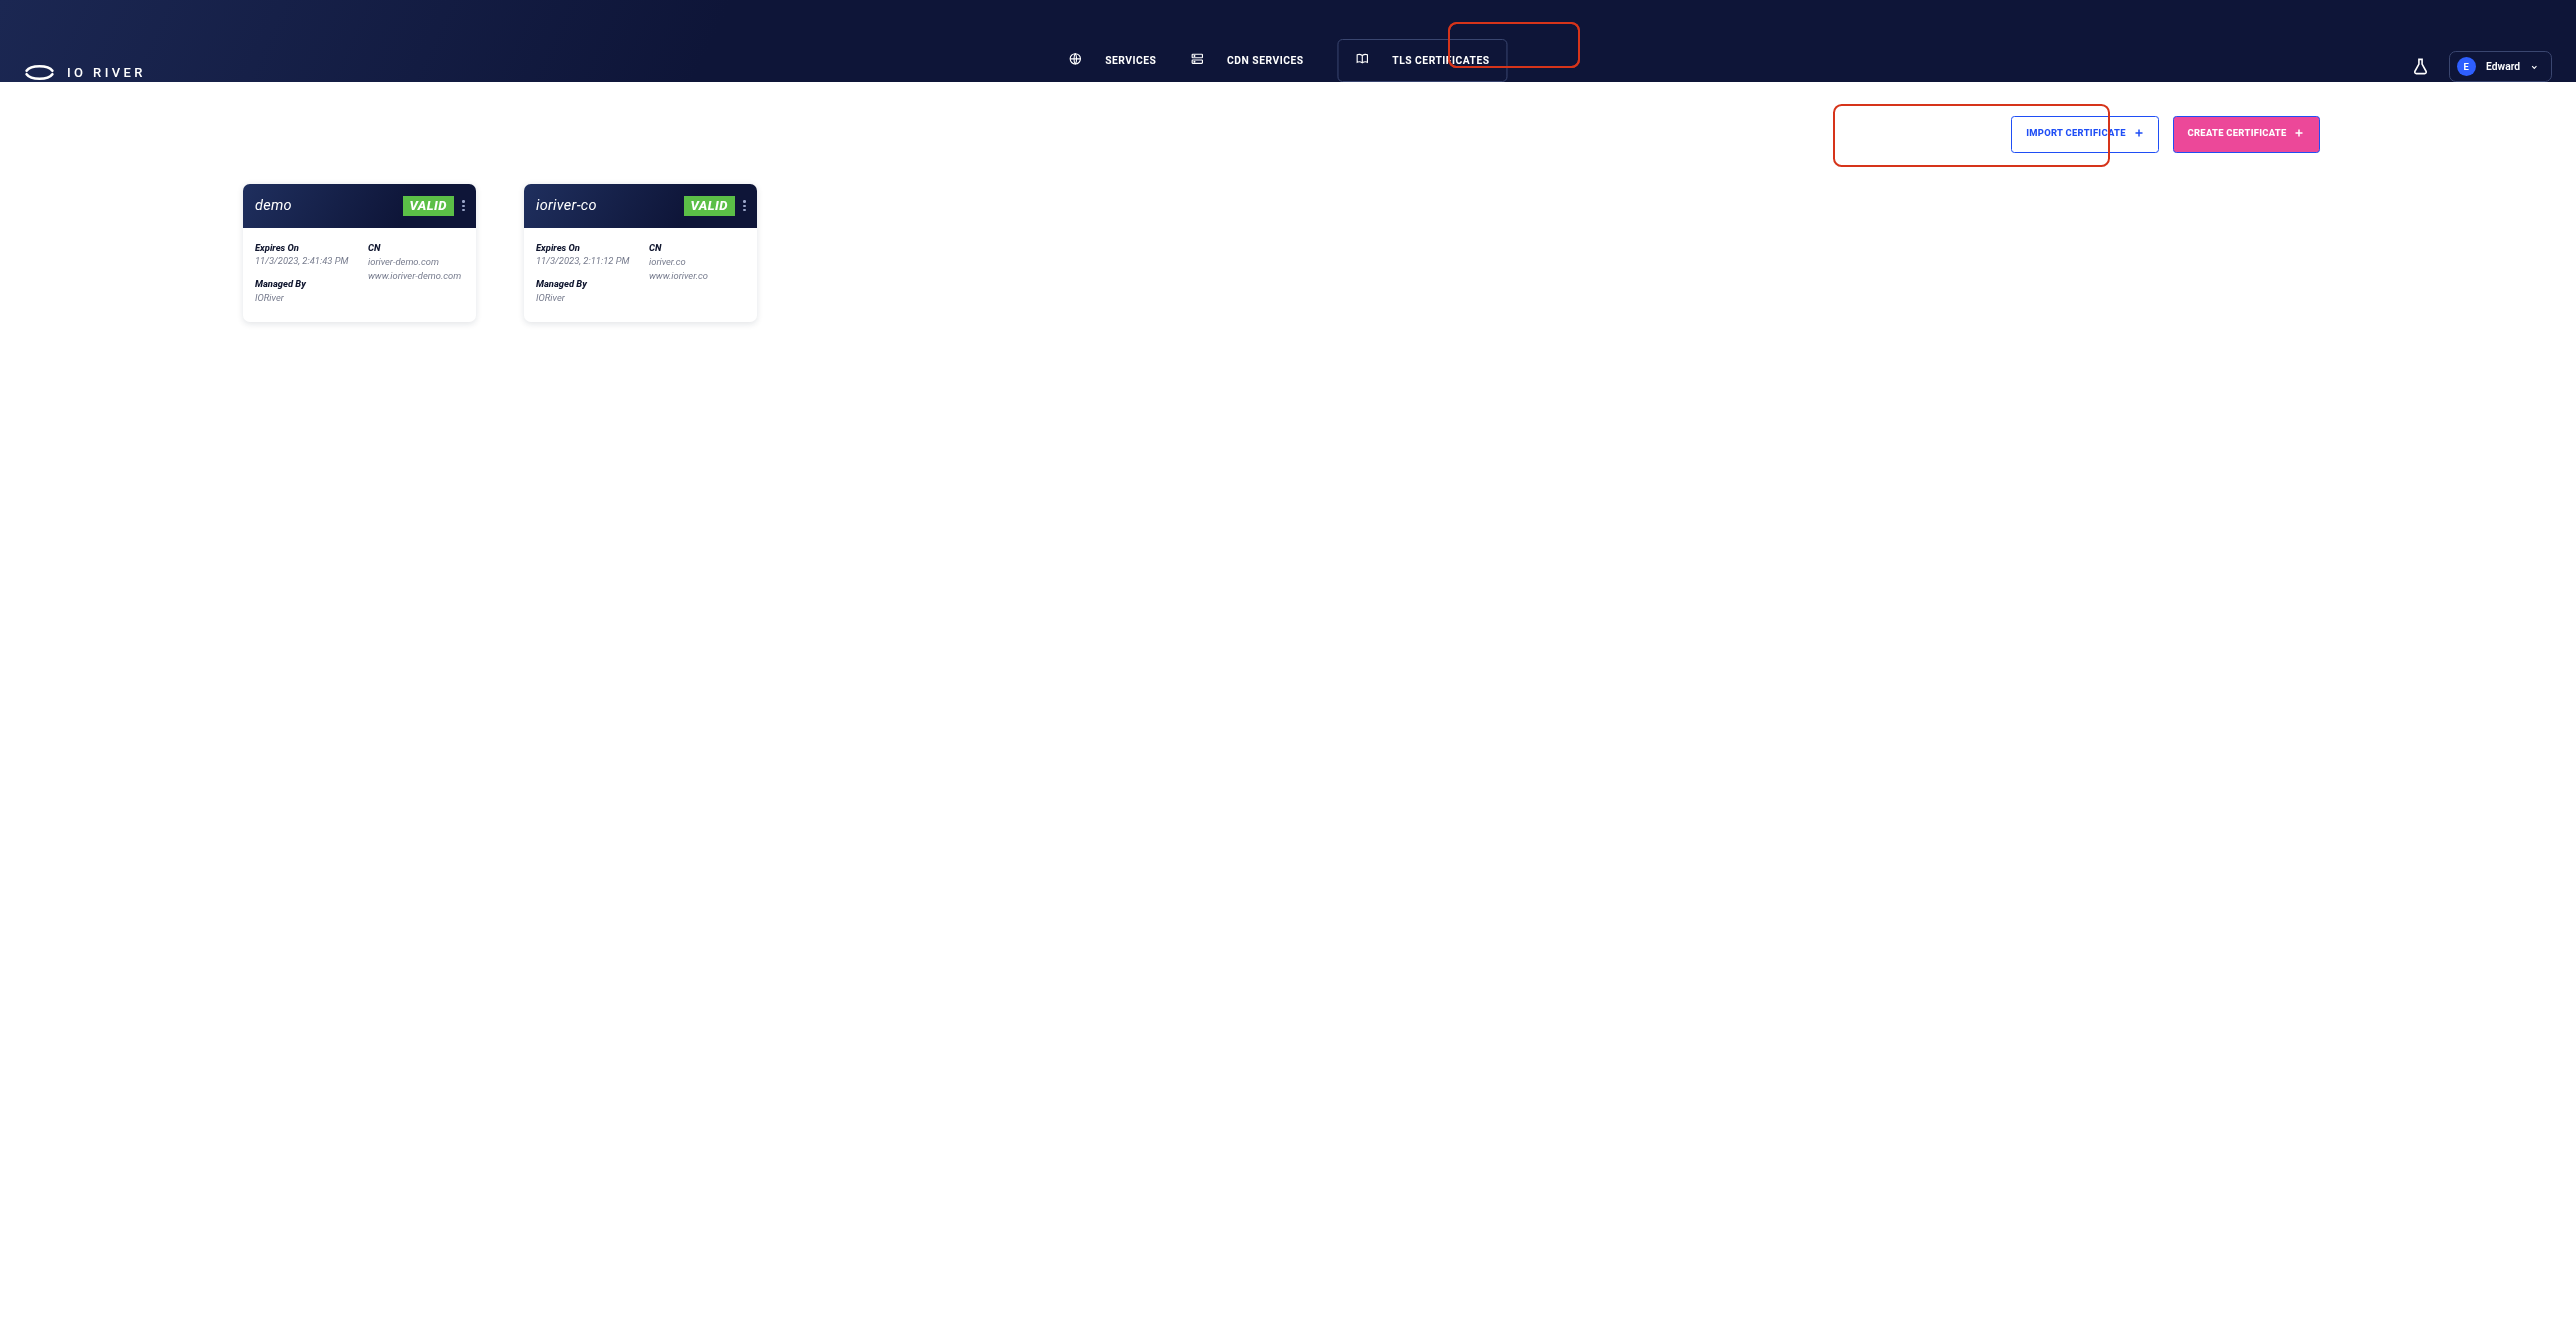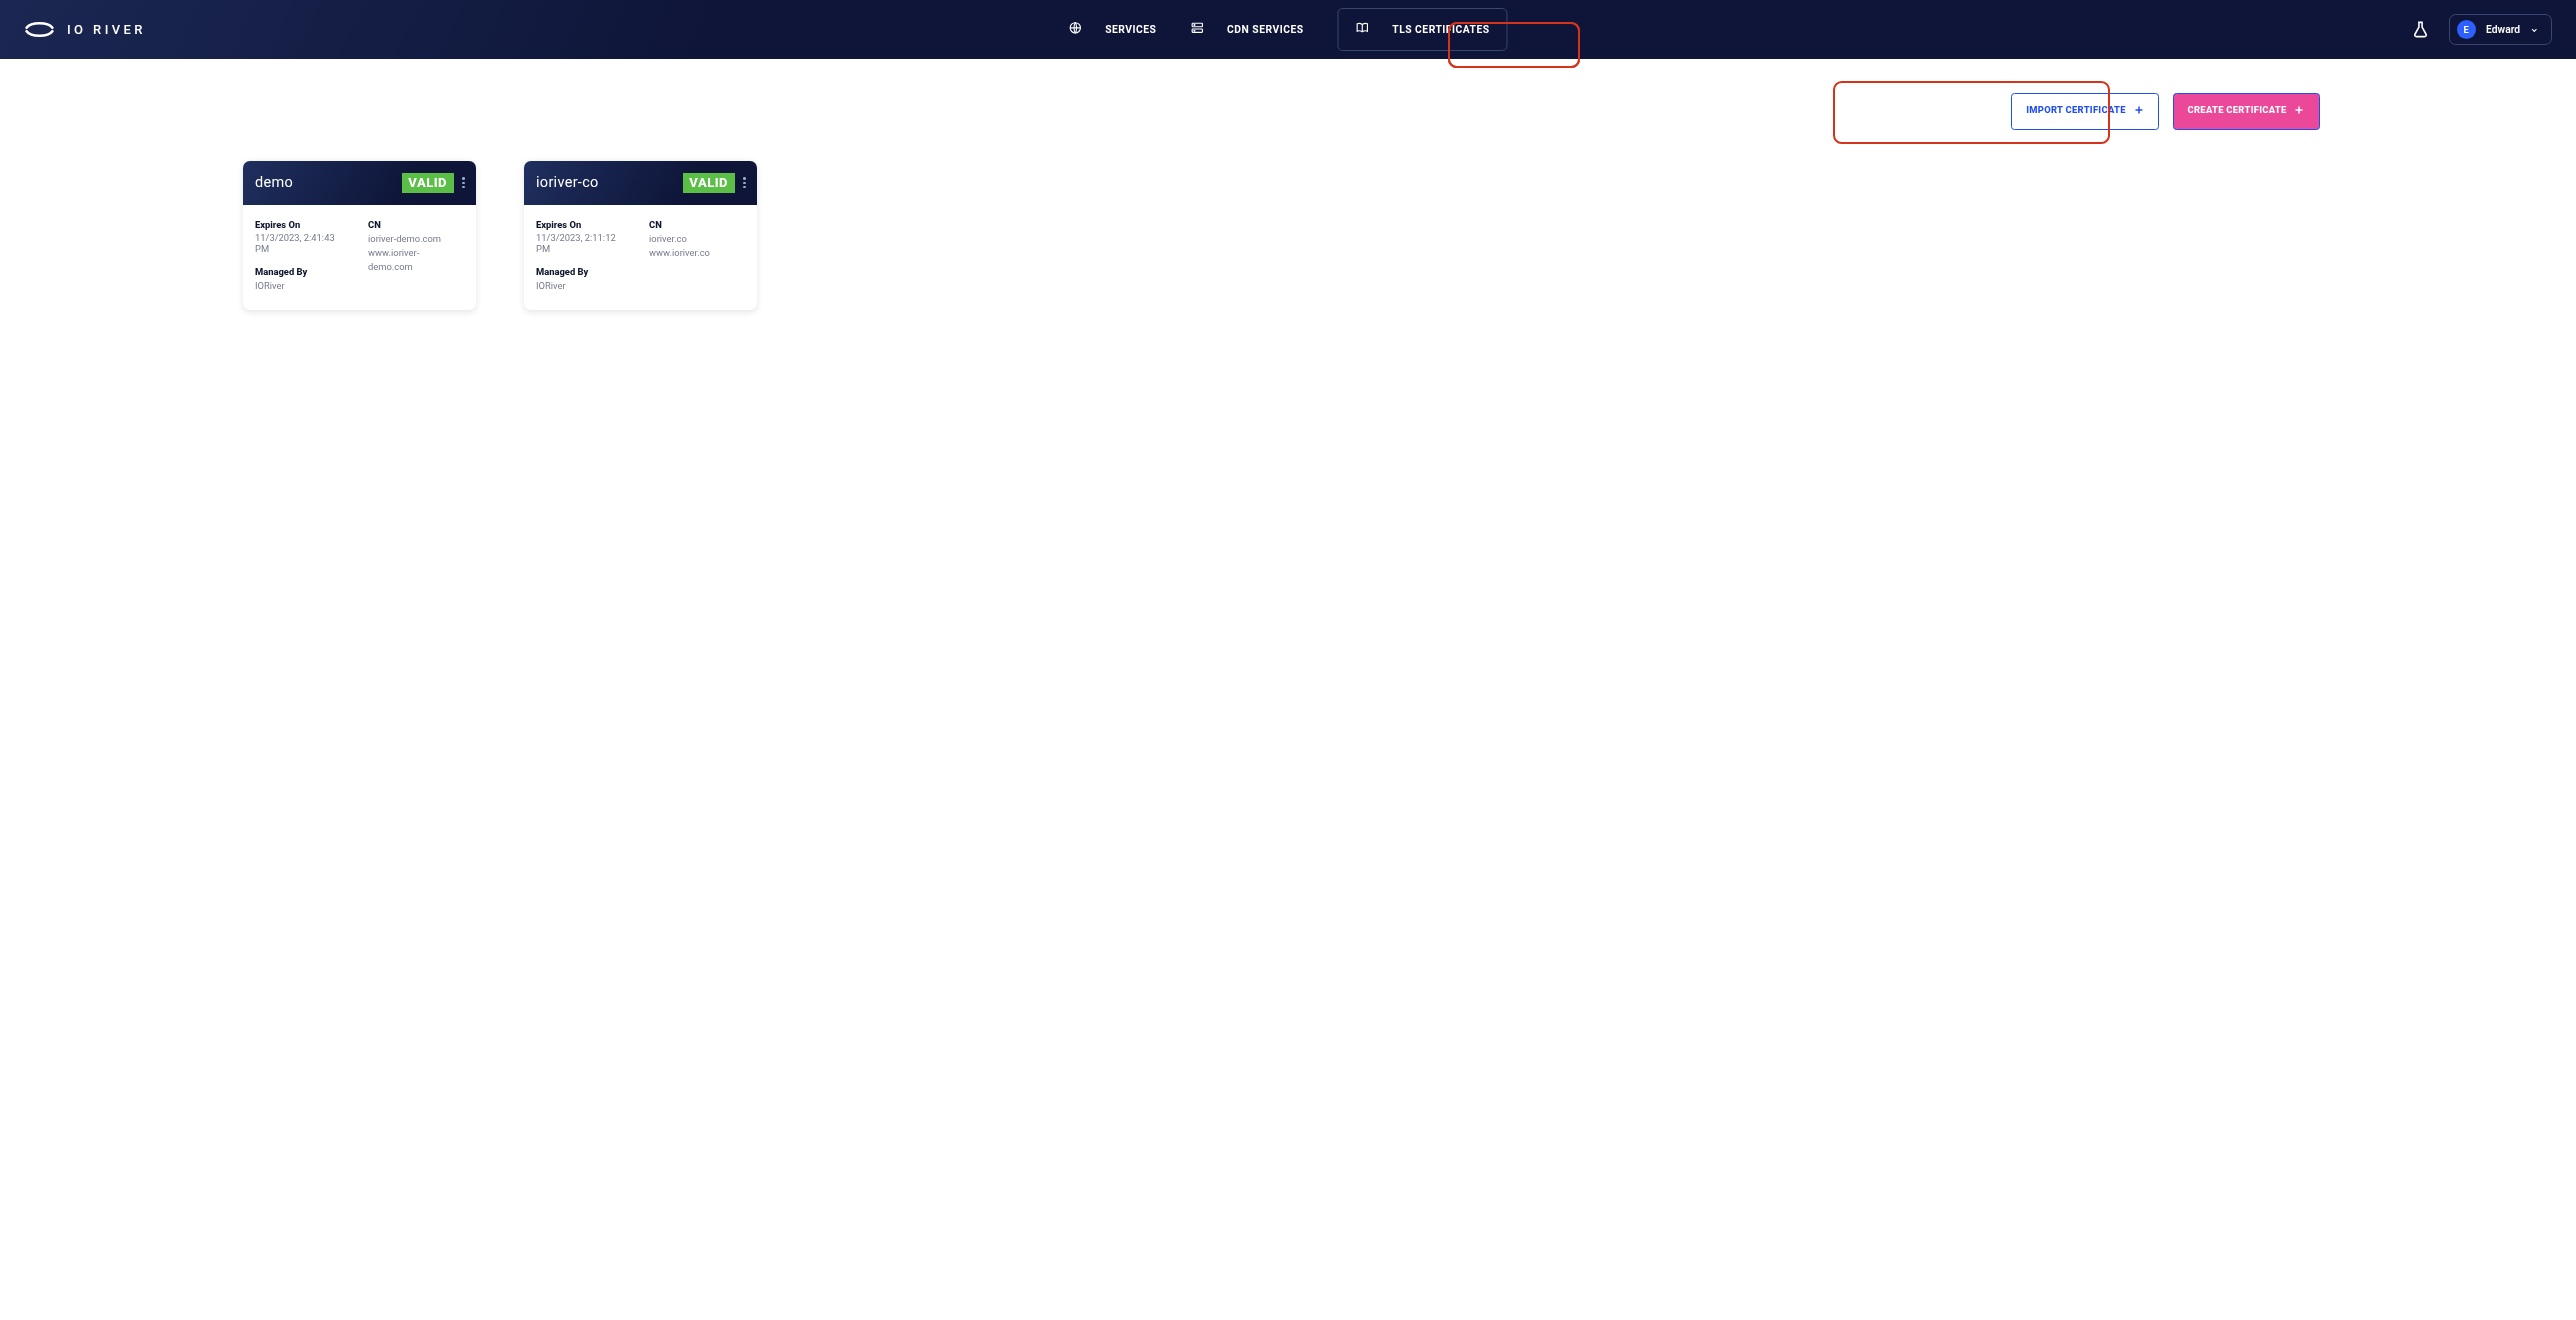--- a/index.html
+++ b/index.html
@@ -1,25 +1,25 @@
 <!DOCTYPE html>
 <html style="font-size:13.7px"><head>
 <meta charset="utf-8">
 <style>
   * { box-sizing: border-box; margin: 0; padding: 0; }
   html, body { width: 100%; height: 100%; font-family: -apple-system, BlinkMacSystemFont, "Segoe UI", Roboto, Arial, sans-serif; background:#fff; }
   body { min-width:1288px; }
 
   
   .header {
-    height: 59px;
+    height: 82px;
     background: #0e1538;
     background: linear-gradient(115deg, #1b2752 0%, #0e1538 28%, #0e1538 100%);
     display:flex;
-    align-items:center;
+    align-items:flex-end;
     position:relative;
     padding: 0 24px;
   }
   .logo-wrap { display:flex; align-items:center; gap:12px; }
   .logo-mark svg { display:block; }
   .logo-text { color:#fff; font-size:13px; letter-spacing:3.4px; font-weight:500; }
 
   .nav-center {
     position:absolute;
     left:50%;
@@ -117,20 +117,21 @@
     width:277px;
     height:63px;
     position:absolute;
   }
 
   
   .cards {
     display:flex;
     gap:48px;
     padding-left:209px;
+    font-style:italic;
   }
   .card {
     width:233px;
     border-radius:6.8px;
     box-shadow: 0 1.7px 6.8px rgba(20,30,60,0.12);
     overflow:hidden;
     background:#fff;
   }
   .card-head {
     background: linear-gradient(120deg, #1f2f5e 0%, #0e1538 70%);

